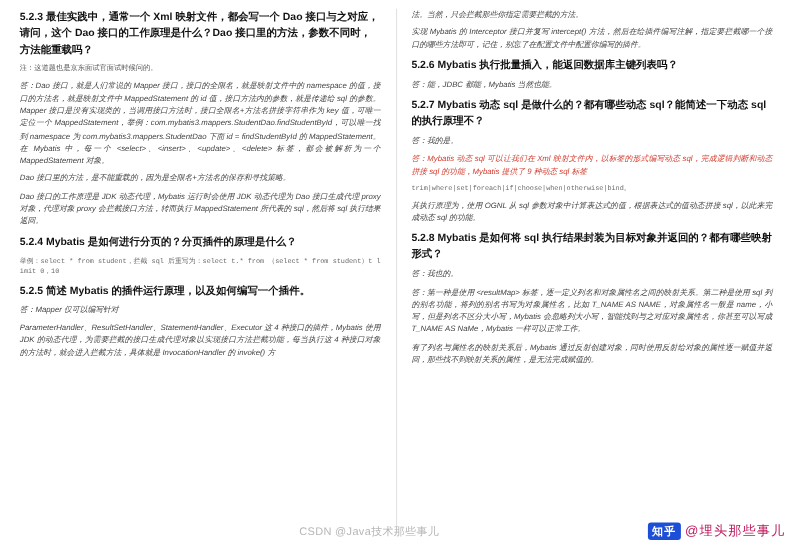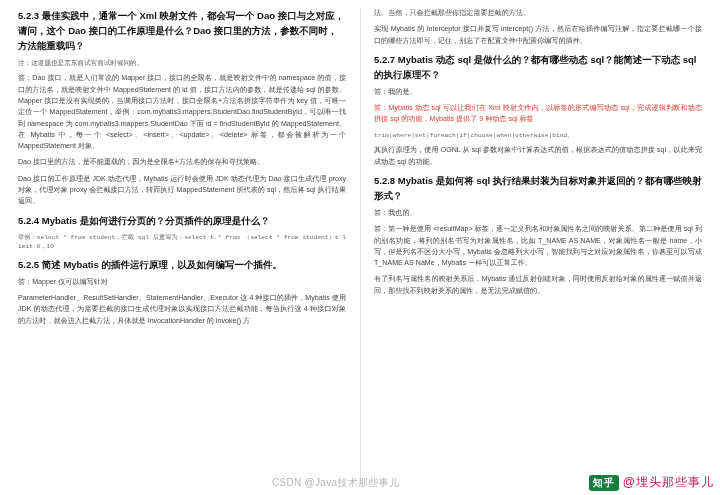--- a/index.html
+++ b/index.html
@@ -39,21 +39,21 @@
     font-weight:bold;
     color:#111;
   }
   p{
     font-size:7.1px;
     line-height:11.3px;
     margin:0 0 5px 0;
     color:#3a3a3a;
     text-align:justify;
   }
-  p.ans{color:#444;}
+  p.ans{color:#444;font-style:italic;}
   p.red{color:#d23c2e;}
   p.tiny{font-size:6.6px;line-height:10.4px;color:#555;}
   .code{
     font-family:"Liberation Mono","DejaVu Sans Mono",monospace;
     font-size:6.2px;
     line-height:9.6px;
     color:#6a6a6a;
     word-break:break-all;
     margin:0 0 5px 0;
   }
@@ -62,21 +62,21 @@
     position:absolute;
     right:6px;bottom:4px;
     display:flex;align-items:center;
     font-size:11px;
     color:#8a8a8a;
     font-family:"Liberation Sans",sans-serif;
     white-space:nowrap;
   }
   .wm .zh{
     display:inline-block;
-    background:#15803d;
+    background:#1d4ed8;
     color:#fff;
     font-size:10px;
     font-weight:bold;
     padding:1px 4px;
     border-radius:3px;
     margin-right:4px;
     letter-spacing:1px;
   }
   .wm .nm{color:#be185d;font-size:12px;letter-spacing:1px;}
   .csdn{
@@ -111,20 +111,22 @@
 
     <h3>5.2.5 简述 Mybatis 的插件运行原理，以及如何编写一个插件。</h3>
     <p class="ans">答：Mapper 仅可以编写针对</p>
     <p class="ans">ParameterHandler、ResultSetHandler、StatementHandler、Executor 这 4 种接口的插件，Mybatis 使用 JDK 的动态代理，为需要拦截的接口生成代理对象以实现接口方法拦截功能，每当执行这 4 种接口对象的方法时，就会进入拦截方法，具体就是 InvocationHandler 的 invoke() 方</p>
   </div>
 
   <div class="col right">
     <p class="ans">法。当然，只会拦截那些你指定需要拦截的方法。</p>
     <p class="ans">实现 Mybatis 的 Interceptor 接口并复写 intercept() 方法，然后在给插件编写注解，指定要拦截哪一个接口的哪些方法即可，记住，别忘了在配置文件中配置你编写的插件。</p>
 
+    <h3>5.2.6 Mybatis 执行批量插入，能返回数据库主键列表吗？</h3>
+    <p class="ans">答：能，JDBC 都能，Mybatis 当然也能。</p>
 
     <h3>5.2.7 Mybatis 动态 sql 是做什么的？都有哪些动态 sql？能简述一下动态 sql 的执行原理不？</h3>
     <p class="ans">答：我的是。</p>
     <p class="ans red">答：Mybatis 动态 sql 可以让我们在 Xml 映射文件内，以标签的形式编写动态 sql，完成逻辑判断和动态拼接 sql 的功能，Mybatis 提供了 9 种动态 sql 标签</p>
     <p class="code">trim|where|set|foreach|if|choose|when|otherwise|bind。</p>
     <p class="ans">其执行原理为，使用 OGNL 从 sql 参数对象中计算表达式的值，根据表达式的值动态拼接 sql，以此来完成动态 sql 的功能。</p>
 
     <h3>5.2.8 Mybatis 是如何将 sql 执行结果封装为目标对象并返回的？都有哪些映射形式？</h3>
     <p class="ans">答：我也的。</p>
     <p class="ans">答：第一种是使用 &lt;resultMap&gt; 标签，逐一定义列名和对象属性名之间的映射关系。第二种是使用 sql 列的别名功能，将列的别名书写为对象属性名，比如 T_NAME AS NAME，对象属性名一般是 name，小写，但是列名不区分大小写，Mybatis 会忽略列大小写，智能找到与之对应对象属性名，你甚至可以写成 T_NAME AS NaMe，Mybatis 一样可以正常工作。</p>

